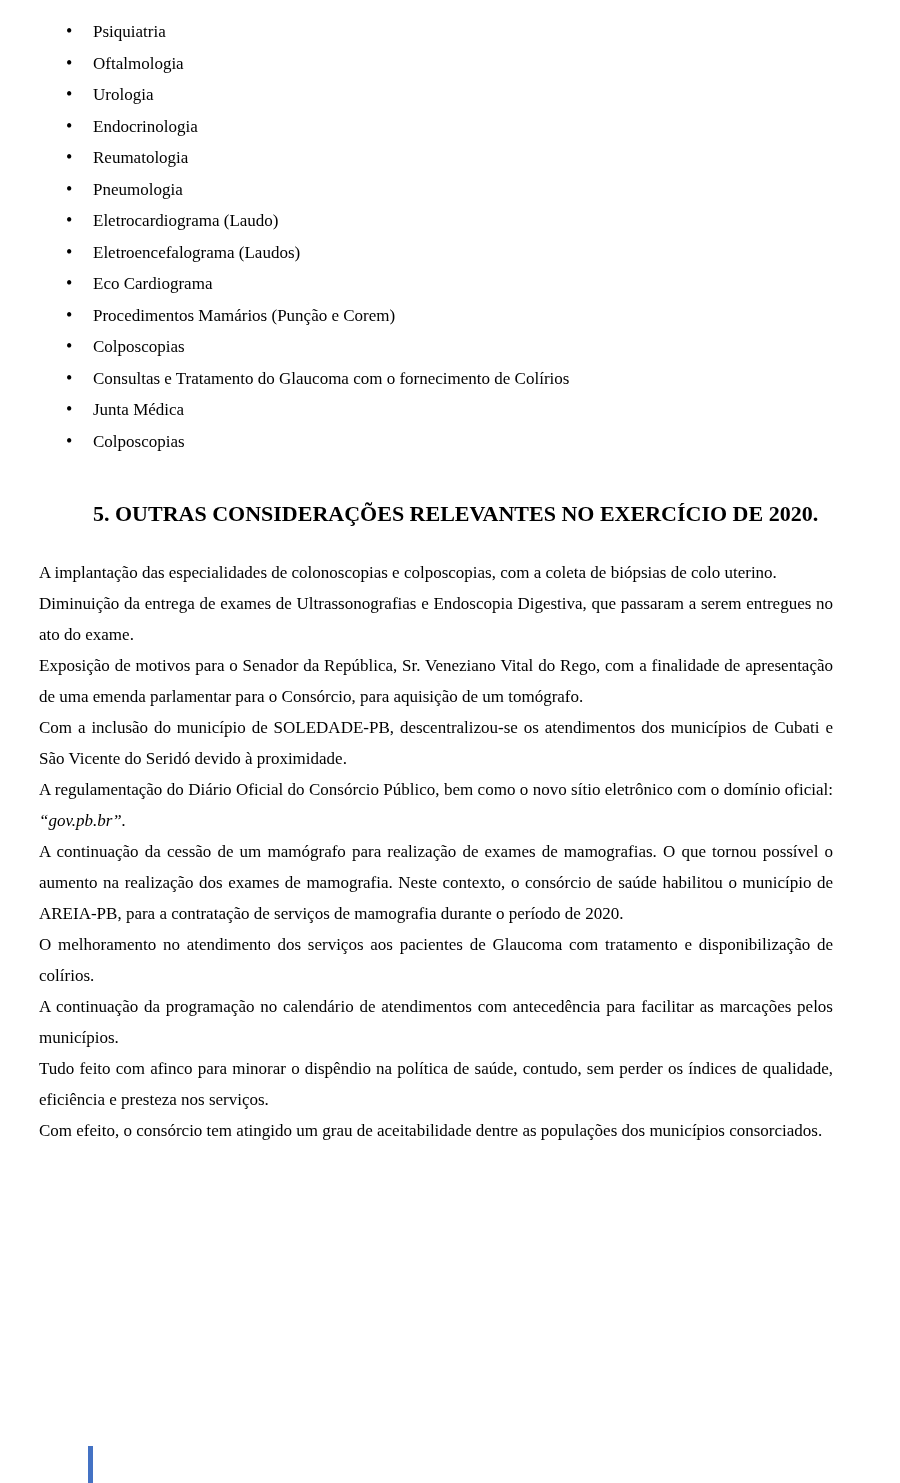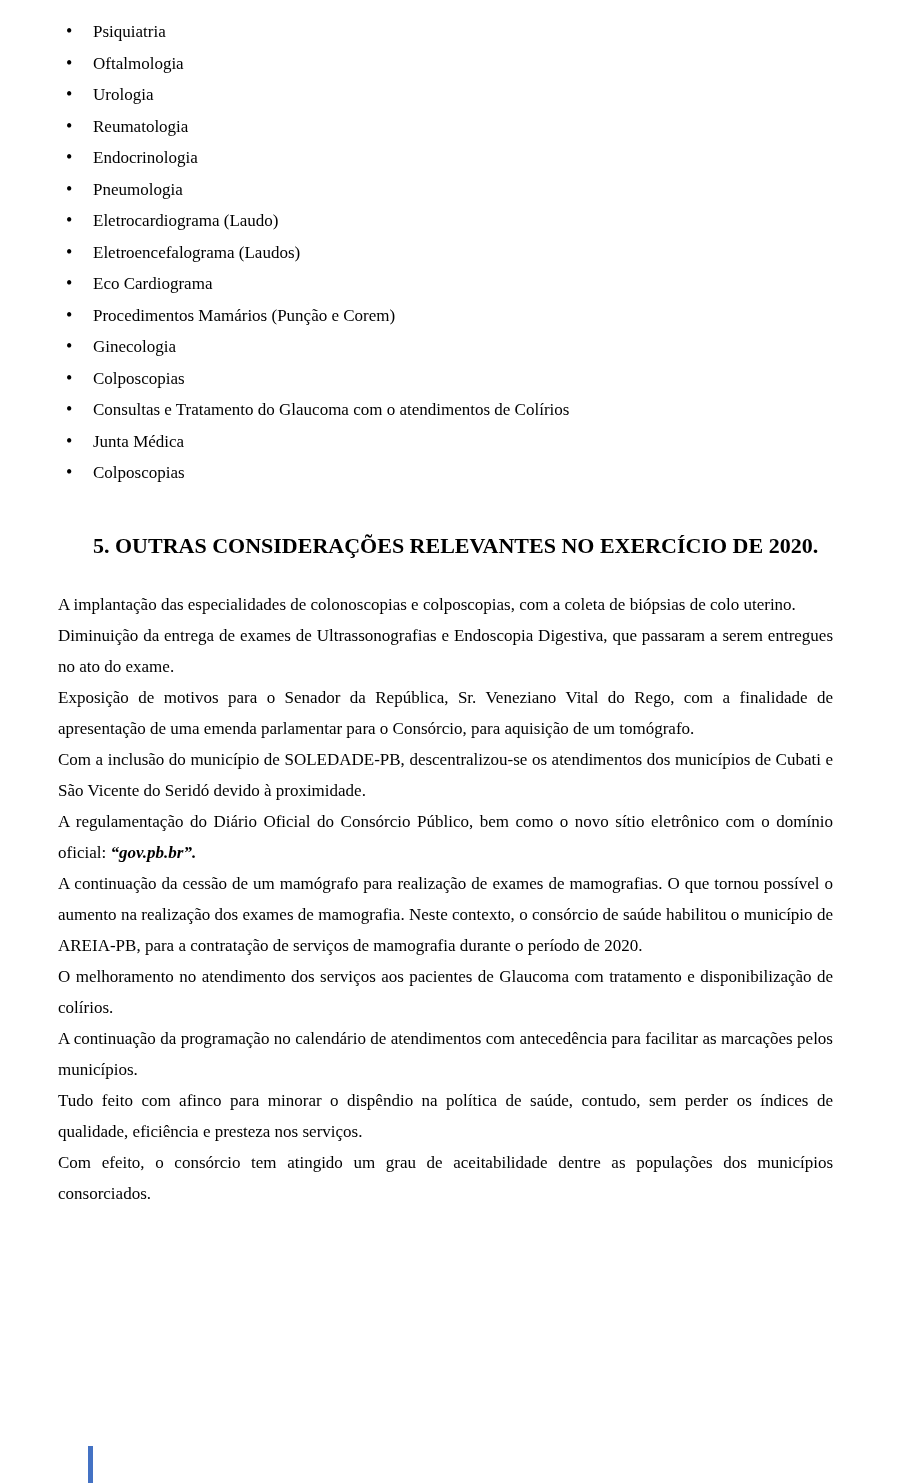--- a/index.html
+++ b/index.html
@@ -43,62 +43,61 @@
     font-size: 18px;
     line-height: 31.5px;
   }
   .heading {
     font-weight: bold;
     font-size: 22px;
     line-height: 26px;
     margin: 44px 67px 30px 93px;
   }
   .content {
-    margin: 0 67px 0 58px;
+    margin: 0 67px 0 39px;
     font-size: 17px;
     line-height: 31px;
     text-align: justify;
   }
   .content p {
     margin: 0;
   }
   .bold {
     font-weight: normal;
   }
   .bold-italic {
-    font-weight: bold;
+    font-weight: normal;
     font-style: italic;
   }
   .edge-marker {
     position: absolute;
     left: 88px;
     top: 1446px;
     width: 5px;
     height: 37px;
   }
 </style>
 </head>
 <body>
 
 <div class="page">
 
   <ul class="specialties">
     <li>Psiquiatria</li>
     <li>Oftalmologia</li>
     <li>Urologia</li>
+    <li>Endocrinologia</li>
     <li>Reumatologia</li>
-    <li>Endocrinologia</li>
     <li>Pneumologia</li>
     <li>Eletrocardiograma (Laudo)</li>
     <li>Eletroencefalograma (Laudos)</li>
     <li>Eco Cardiograma</li>
     <li>Procedimentos Mamários (Punção e Corem)</li>
-    <li>Ginecologia</li>
     <li>Colposcopias</li>
-    <li>Consultas e Tratamento do Glaucoma com o atendimentos de Colírios</li>
+    <li>Consultas e Tratamento do Glaucoma com o fornecimento de Colírios</li>
     <li>Junta Médica</li>
     <li>Colposcopias</li>
   </ul>
 
   <div class="heading">5. OUTRAS CONSIDERAÇÕES RELEVANTES NO EXERCÍCIO DE 2020.</div>
 
   <div class="content">
     <p>A implantação das especialidades de colonoscopias e colposcopias, com a coleta de biópsias de colo uterino.</p>
     <p>Diminuição da entrega de exames de Ultrassonografias e Endoscopia Digestiva, que passaram a serem entregues no ato do exame.</p>
     <p>Exposição de motivos para o Senador da República, Sr. Veneziano Vital do Rego, com a finalidade de apresentação de uma emenda parlamentar para o Consórcio, para aquisição de um tomógrafo.</p>

